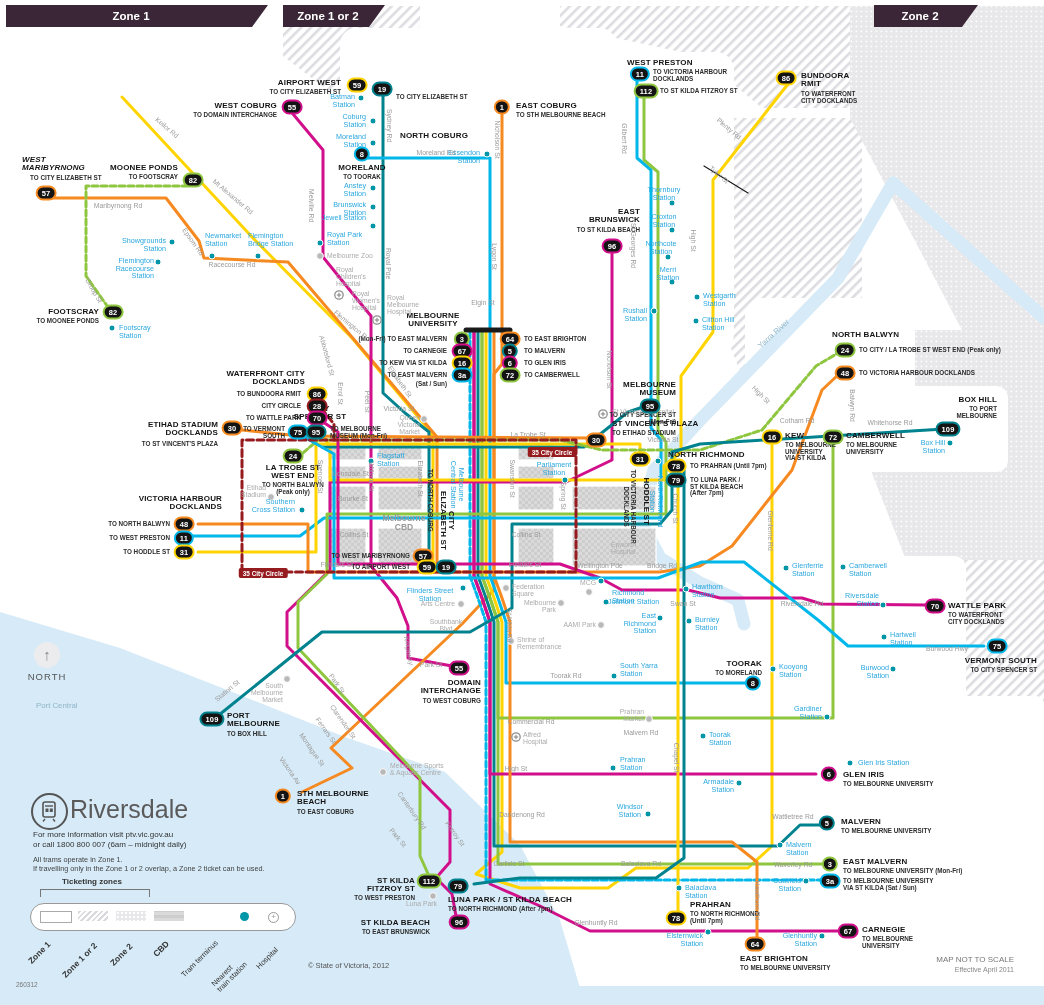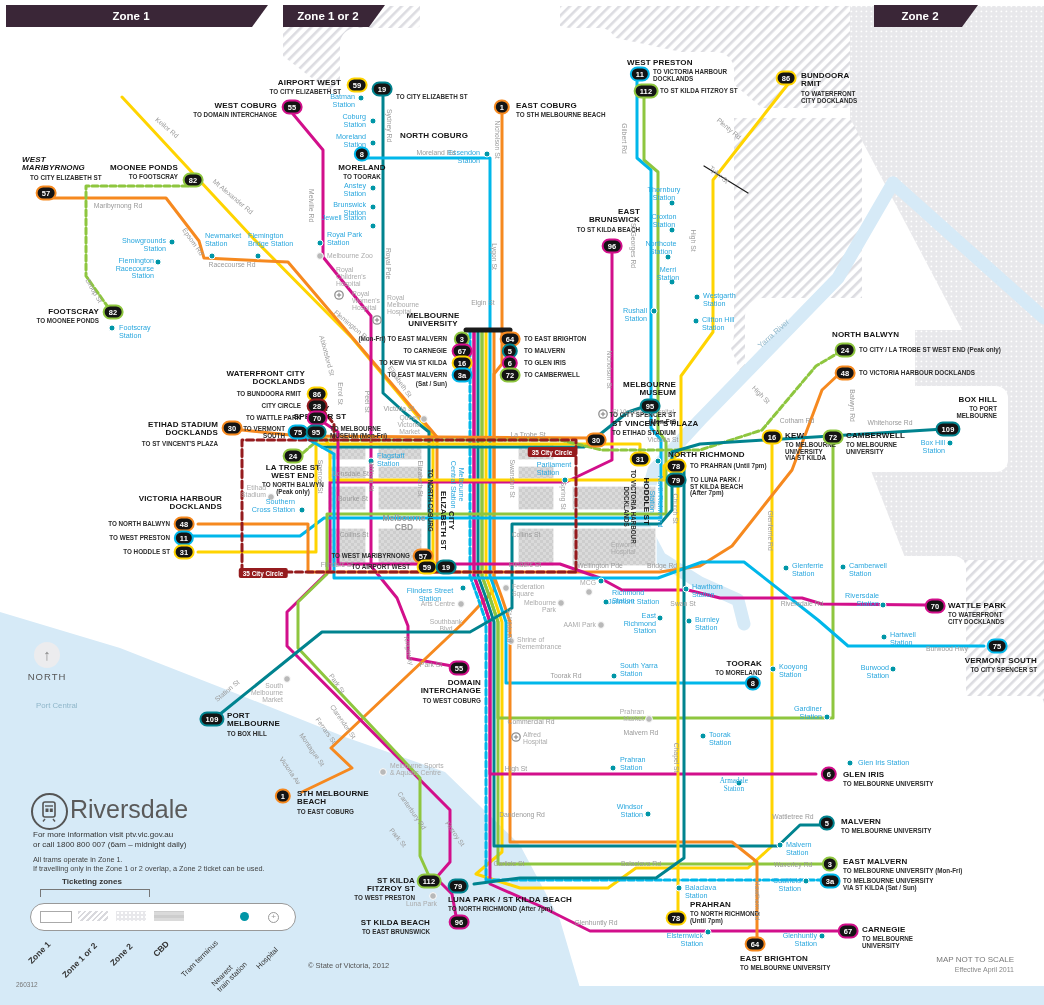--- a/index.html
+++ b/index.html
@@ -349,40 +349,40 @@
       <div class="lbl st" style="top: 186px; left: 664px; text-align: center; transform: translateX(-50%);">Thornbury<br>Station</div>
       <div class="lbl st" style="top: 213px; left: 664px; text-align: center; transform: translateX(-50%);">Croxton<br>Station</div>
       <div class="lbl st" style="top: 240px; left: 661px; text-align: center; transform: translateX(-50%);">Northcote<br>Station</div>
       <div class="lbl st" style="top: 266px; left: 668px; text-align: center; transform: translateX(-50%);">Merri<br>Station</div>
       <div class="lbl st" style="top: 307px; right: 397px; text-align: right;">Rushall<br>Station</div>
       <div class="lbl st" style="top: 292px; left: 703px;">Westgarth<br>Station</div>
       <div class="lbl st" style="top: 316px; left: 702px;">Clifton Hill<br>Station</div>
       <div class="lbl st" style="top: 498px; right: 749px; text-align: right;">Southern<br>Cross Station</div>
       <div class="lbl st" style="top: 452px; left: 377px;">Flagstaff<br>Station</div>
       <div class="lbl st" style="top: 477px; left: 457px; text-align: center; transform-origin: center center; transform: translateX(-50%) rotate(90deg);">Melbourne<br>Central Station</div>
-      <div class="lbl st" style="top: 461px; left: 554px; text-align: left; transform: translateX(-50%);">Parliament<br>Station</div>
+      <div class="lbl st" style="top: 461px; left: 554px; text-align: center; transform: translateX(-50%);">Parliament<br>Station</div>
       <div class="lbl st" style="top: 587px; left: 430px; text-align: center; transform: translateX(-50%);">Flinders Street<br>Station</div>
       <div class="lbl st" style="top: 576px; left: 608px; margin-top: 22px;">Jolimont Station</div>
       <div class="lbl st" style="top: 589px; left: 612px;">Richmond<br>Station</div>
       <div class="lbl st" style="top: 612px; right: 388px; text-align: right;">East<br>Richmond<br>Station</div>
       <div class="lbl st" style="top: 583px; left: 692px;">Hawthorn<br>Station</div>
       <div class="lbl st" style="top: 616px; left: 695px;">Burnley<br>Station</div>
       <div class="lbl st" style="top: 562px; left: 792px;">Glenferrie<br>Station</div>
       <div class="lbl st" style="top: 562px; left: 849px;">Camberwell<br>Station</div>
       <div class="lbl st" style="top: 592px; right: 165px; text-align: right;">Riversdale<br>Station</div>
       <div class="lbl st" style="top: 631px; left: 890px;">Hartwell<br>Station</div>
       <div class="lbl st" style="top: 664px; right: 155px; text-align: right;">Burwood<br>Station</div>
       <div class="lbl st" style="top: 439px; right: 99px; text-align: right;">Box Hill<br>Station</div>
       <div class="lbl st" style="top: 663px; left: 779px;">Kooyong<br>Station</div>
       <div class="lbl st" style="top: 705px; right: 222px; text-align: right;">Gardiner<br>Station</div>
       <div class="lbl st" style="top: 731px; left: 709px;">Toorak<br>Station</div>
-      <div class="lbl st" style="top: 778px; right: 296px; text-align: center; font-family: Liberation Serif, serif;">Armadale<br>Station</div>
+      <div class="lbl st" style="top: 778px; right: 310px; text-align: right;">Armadale<br>Station</div>
       <div class="lbl st" style="top: 662px; left: 620px;">South Yarra<br>Station</div>
       <div class="lbl st" style="top: 756px; left: 620px;">Prahran<br>Station</div>
-      <div class="lbl st" style="top: 803px; right: 401px; text-align: right;">Windsor<br>Station</div>
+      <div class="lbl st" style="top: 803px; right: 401px; text-align: center;">Windsor<br>Station</div>
       <div class="lbl st" style="top: 884px; left: 685px;">Balaclava<br>Station</div>
       <div class="lbl st" style="top: 932px; right: 341px; text-align: right;">Elsternwick<br>Station</div>
       <div class="lbl st" style="top: 932px; right: 227px; text-align: right;">Glenhuntly<br>Station</div>
       <div class="lbl st" style="top: 841px; left: 786px;">Malvern<br>Station</div>
       <div class="lbl st" style="top: 877px; right: 243px; text-align: right;">Caulfield<br>Station</div>
       <div class="lbl st" style="top: 759px; left: 858px;">Glen Iris Station</div>
       <div class="lbl st" style="top: 494px; left: 656px; text-align: center; transform-origin: center center; transform: translateX(-50%) rotate(90deg);">North Richmond<br>Station</div>
       <div class="lbl lm" style="top: 252px; left: 327px;">Melbourne Zoo</div>
       <div class="lbl lm" style="top: 266px; left: 336px;">Royal<br>Children's<br>Hospital</div>
       <div class="lbl lm" style="top: 290px; left: 352px;">Royal<br>Women's<br>Hospital</div>

